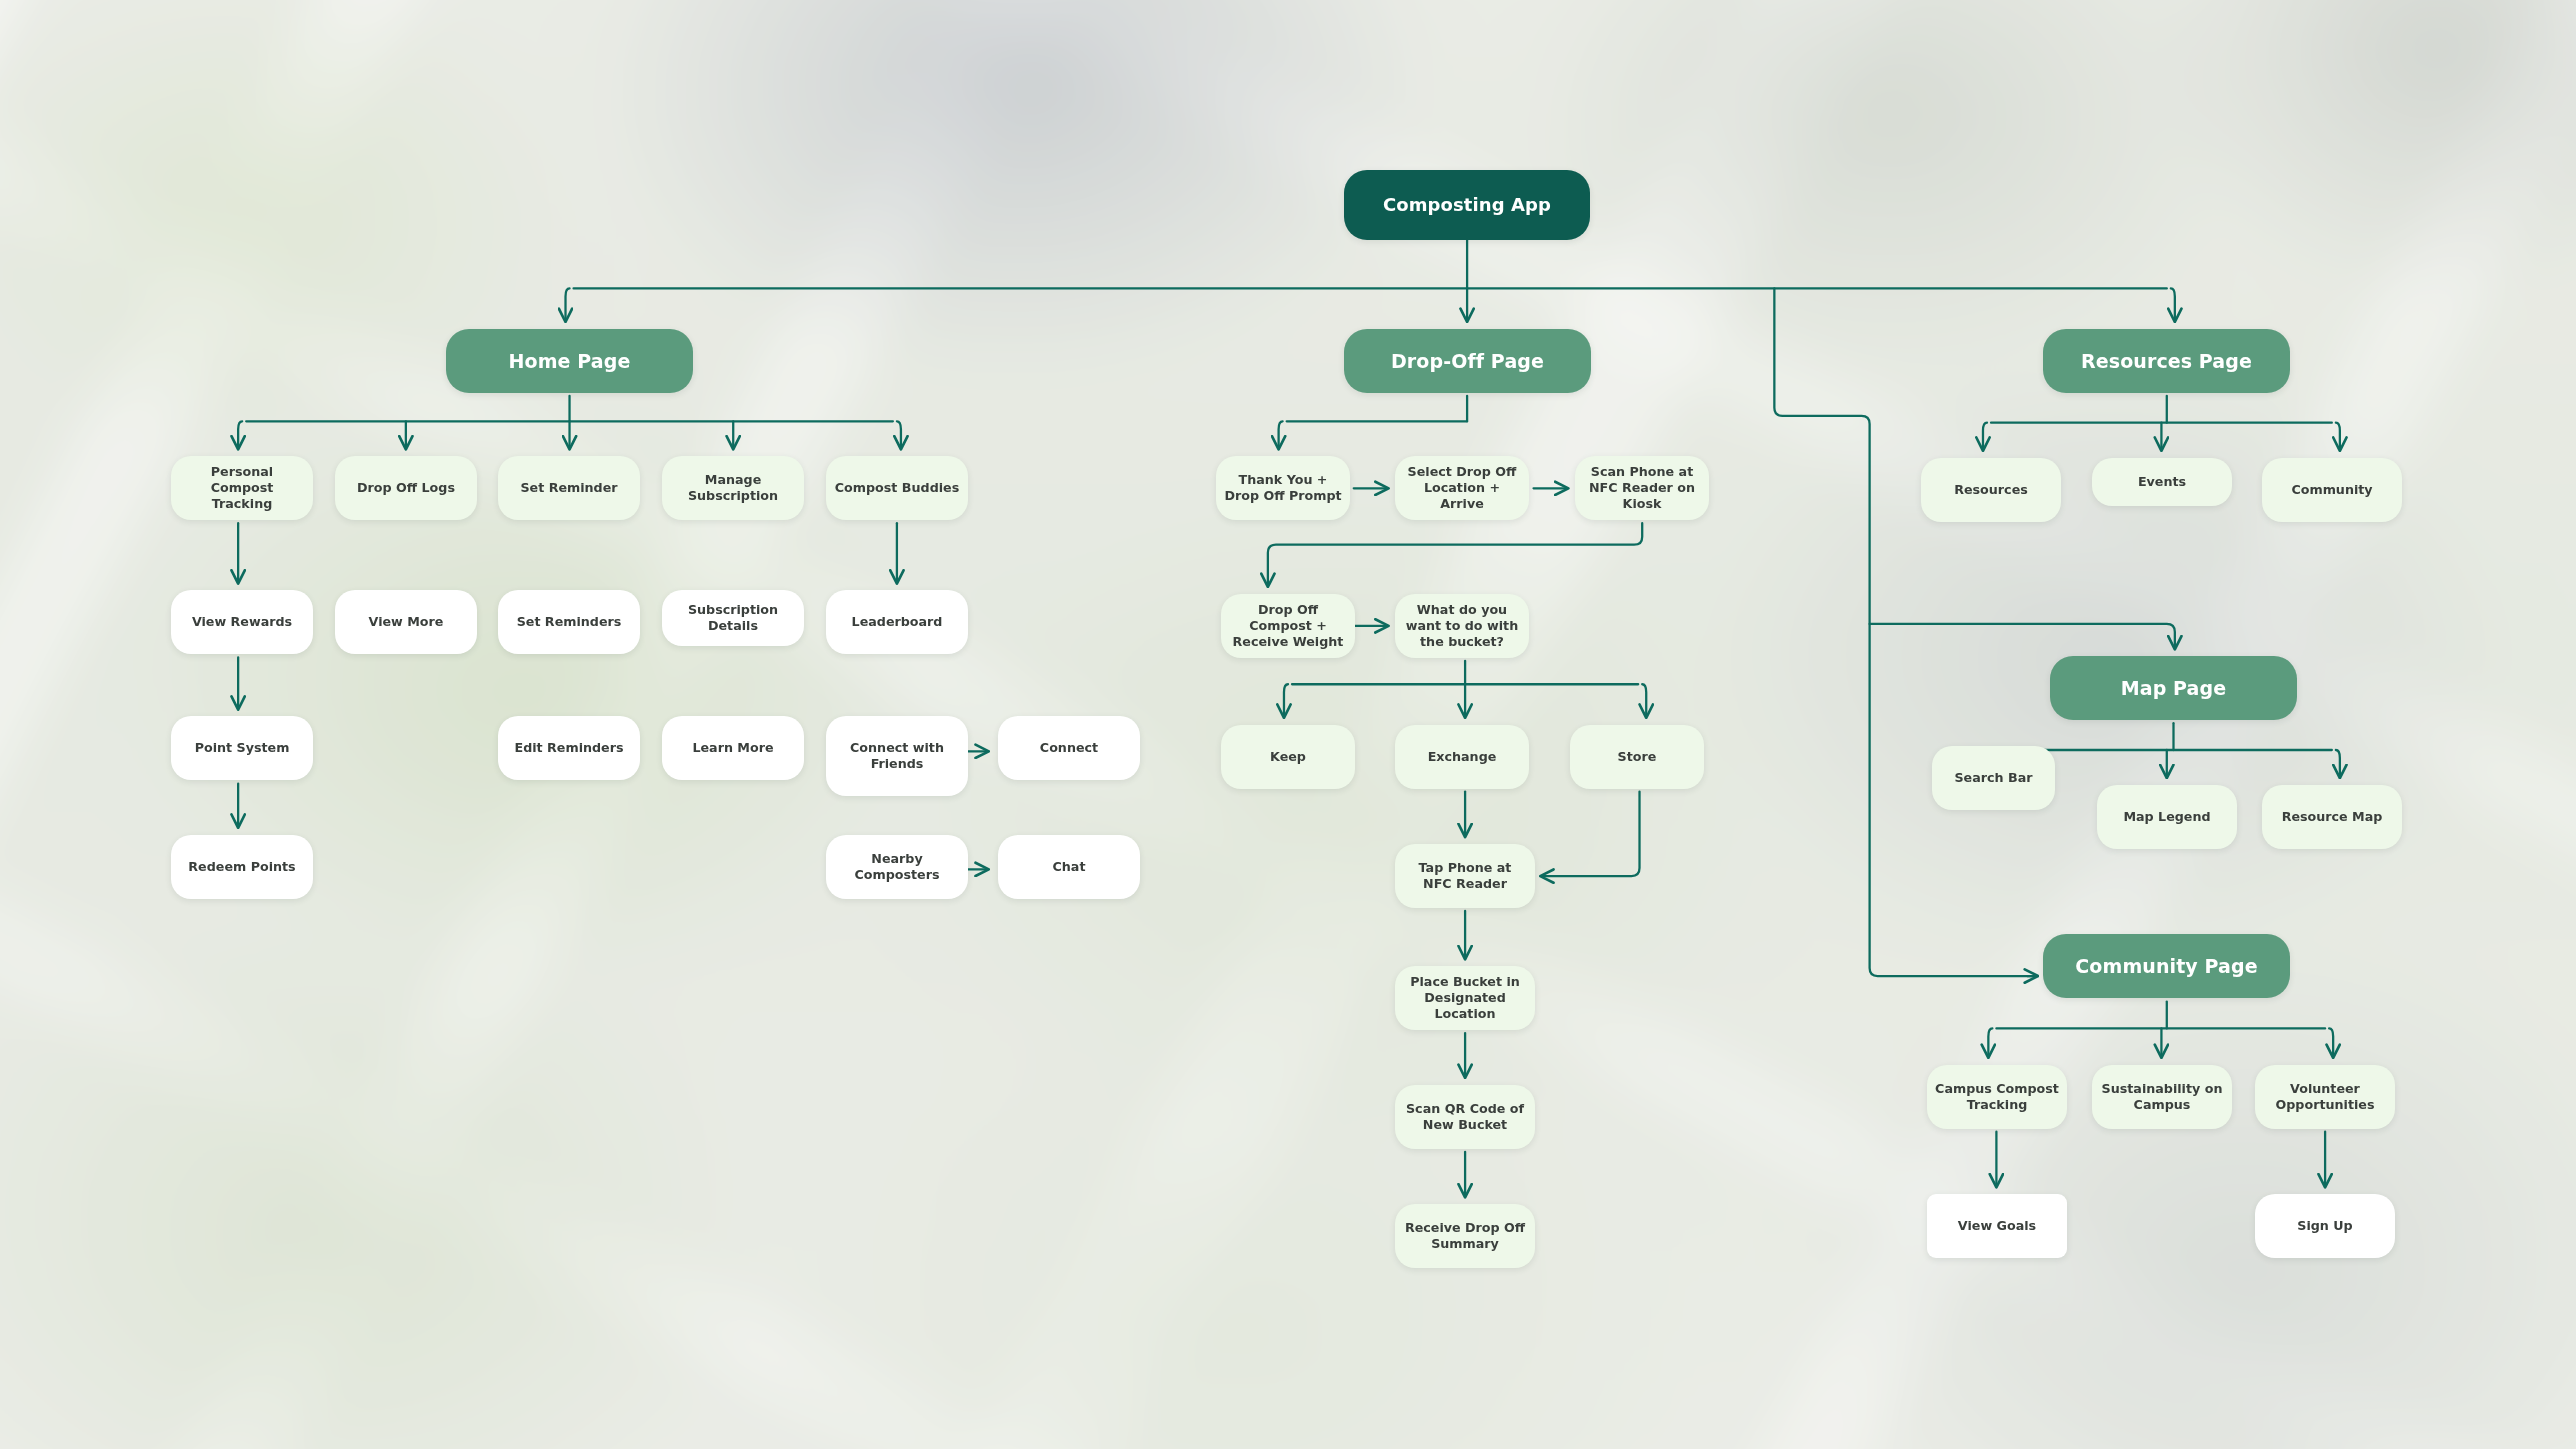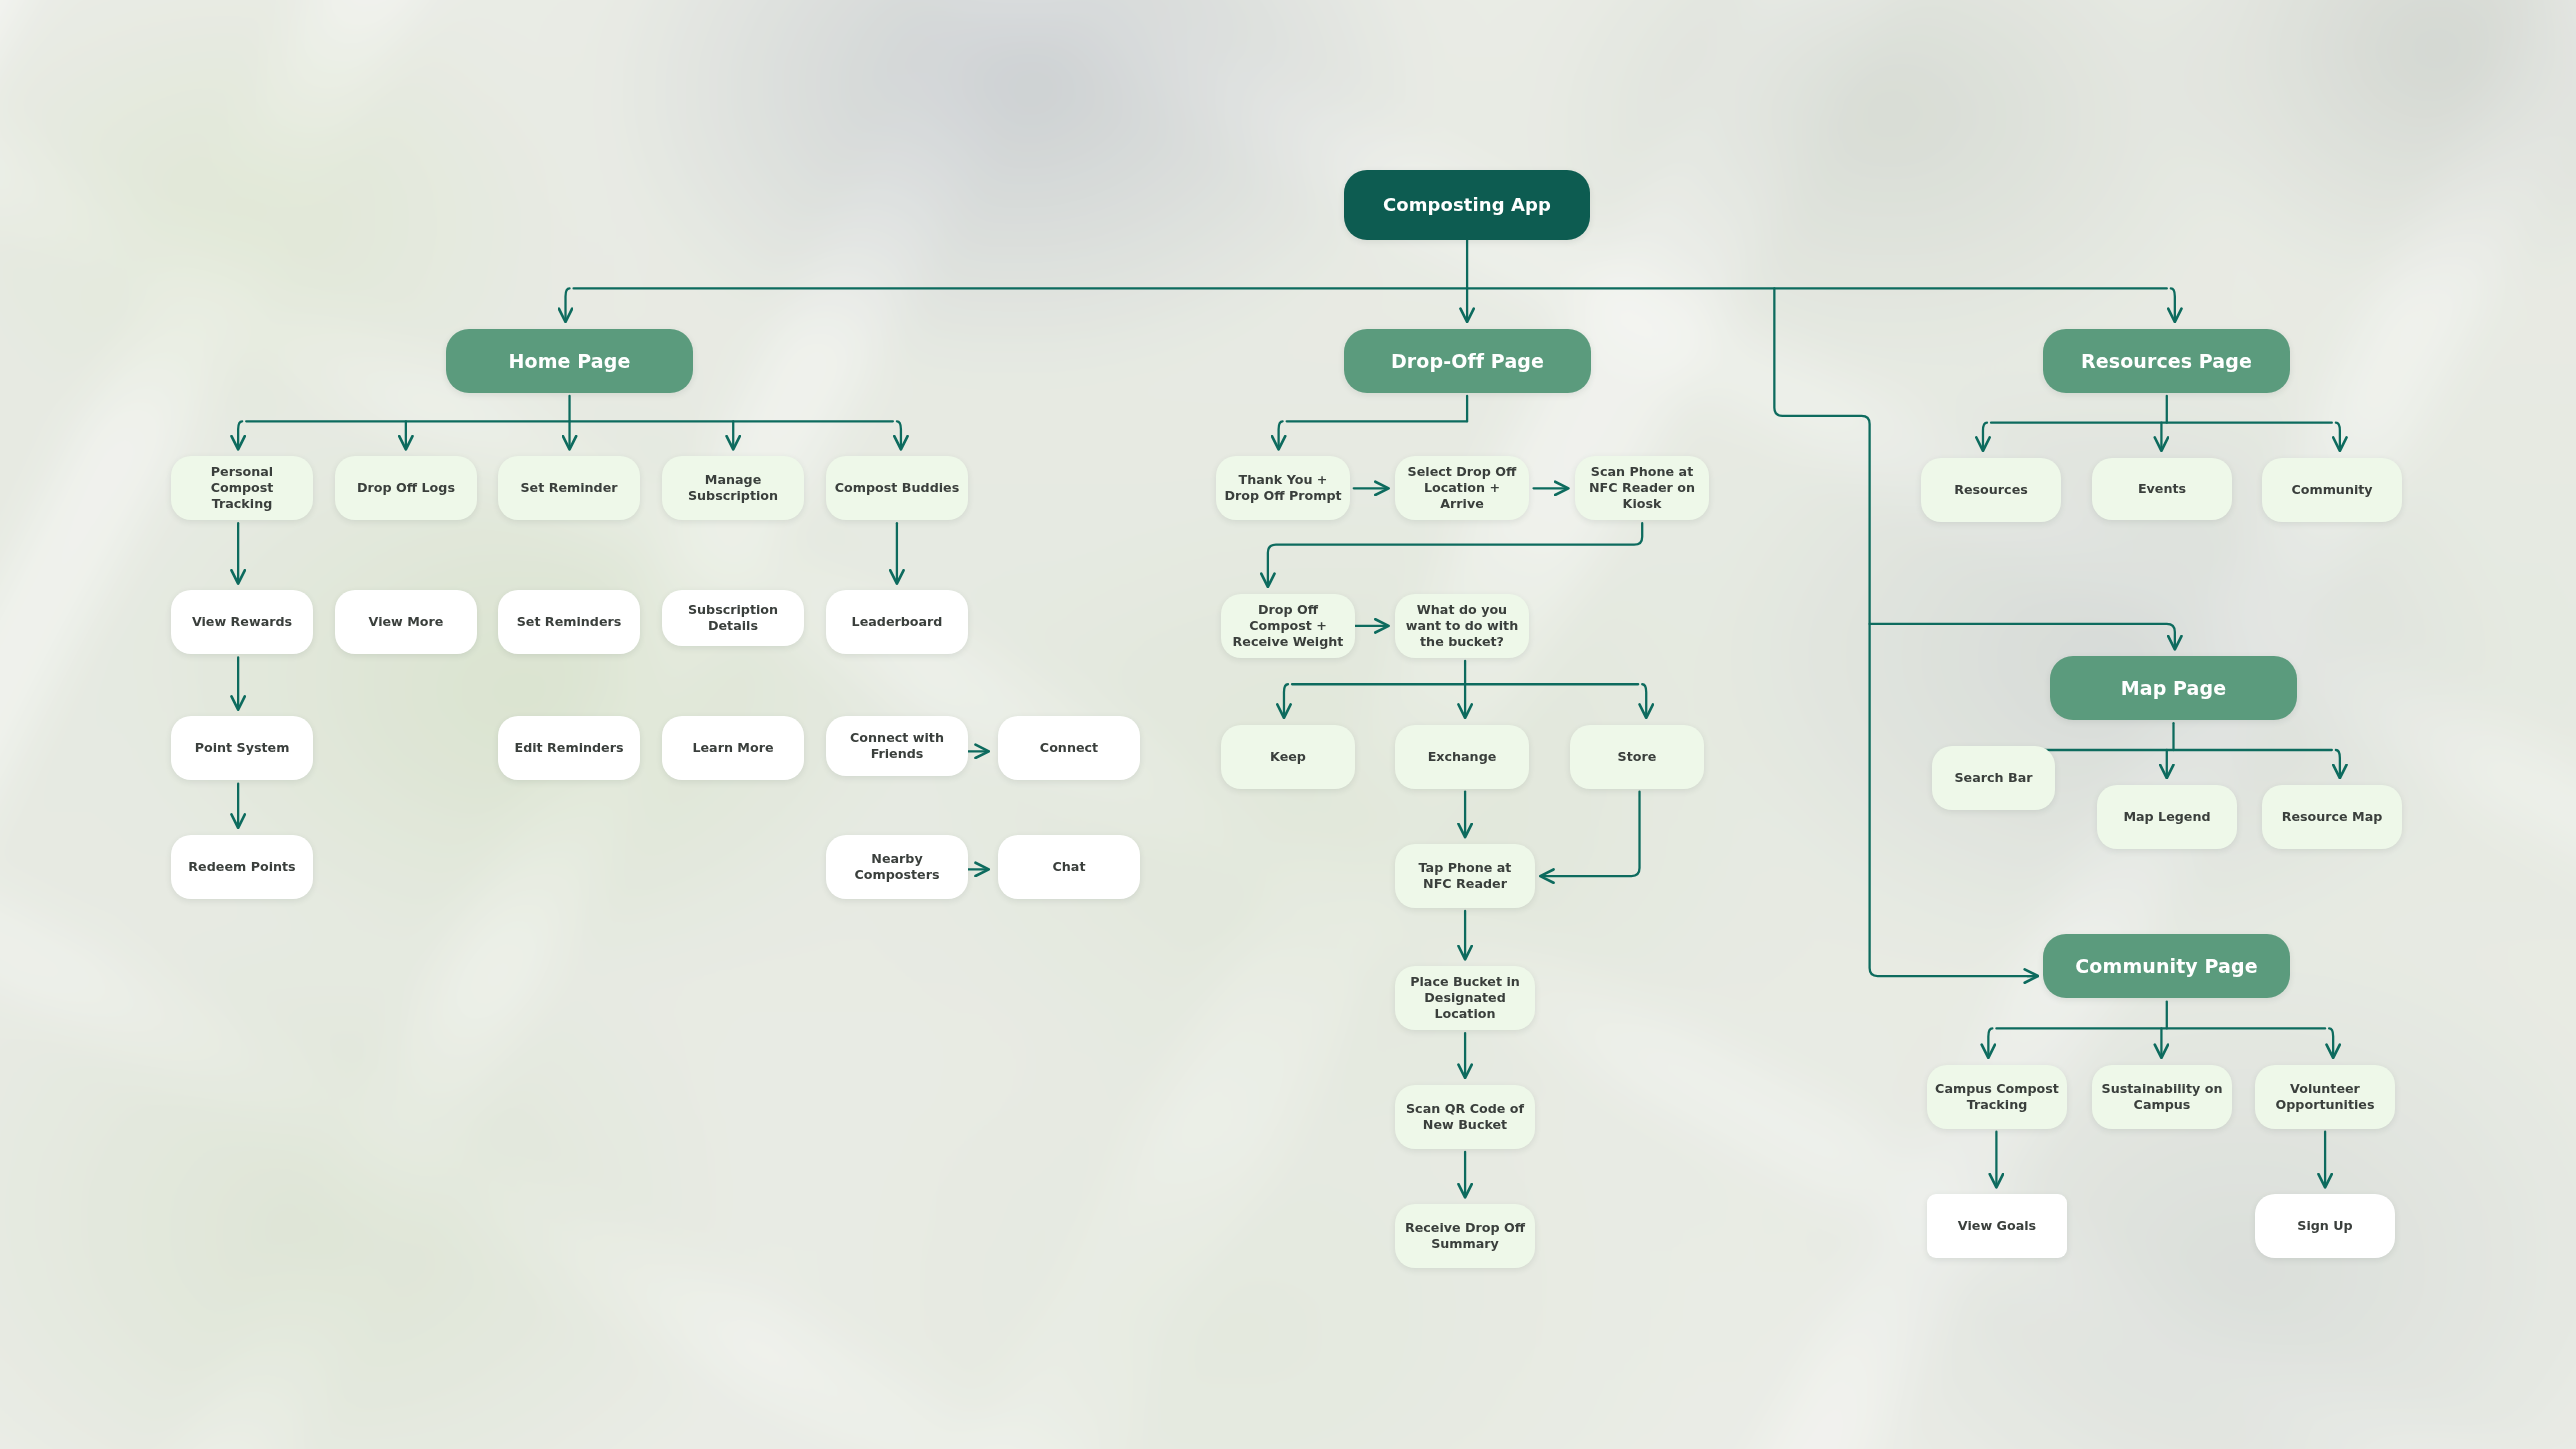--- a/index.html
+++ b/index.html
@@ -182,21 +182,21 @@
       </div>
       <div class="node n-white" style="left: 171px; top: 716px; width: 142px; height: 64px;">
         <span>Point System</span>
       </div>
       <div class="node n-white" style="left: 498px; top: 716px; width: 142px; height: 64px;">
         <span>Edit Reminders</span>
       </div>
       <div class="node n-white" style="left: 662px; top: 716px; width: 142px; height: 64px;">
         <span>Learn More</span>
       </div>
-      <div class="node n-white" style="left: 826px; top: 716px; width: 142px; height: 60px;">
+      <div class="node n-white" style="left: 826px; top: 716px; width: 142px; height: 80px;">
         <span>Connect with Friends</span>
       </div>
       <div class="node n-white" style="left: 998px; top: 716px; width: 142px; height: 64px;">
         <span>Connect</span>
       </div>
       <div class="node n-white" style="left: 171px; top: 835px; width: 142px; height: 64px;">
         <span>Redeem Points</span>
       </div>
       <div class="node n-white" style="left: 826px; top: 835px; width: 142px; height: 64px; text-align: center;">
         <span>Nearby Composters</span>
@@ -236,21 +236,21 @@
       </div>
       <div class="node n-pale" style="left: 1395px; top: 1085px; width: 140px; height: 64px;">
         <span>Scan QR Code of New Bucket</span>
       </div>
       <div class="node n-pale" style="left: 1395px; top: 1204px; width: 140px; height: 64px;">
         <span>Receive Drop Off Summary</span>
       </div>
       <div class="node n-pale" style="left: 1921px; top: 458px; width: 140px; height: 64px;">
         <span>Resources</span>
       </div>
-      <div class="node n-pale" style="left: 2092px; top: 458px; width: 140px; height: 62px;">
+      <div class="node n-pale" style="left: 2092px; top: 458px; width: 140px; height: 48px;">
         <span>Events</span>
       </div>
       <div class="node n-pale" style="left: 2262px; top: 458px; width: 140px; height: 64px;">
         <span>Community</span>
       </div>
       <div class="node n-pale" style="left: 1932px; top: 746px; width: 123px; height: 64px;">
         <span>Search Bar</span>
       </div>
       <div class="node n-pale" style="left: 2097px; top: 785px; width: 140px; height: 64px;">
         <span>Map Legend</span>

